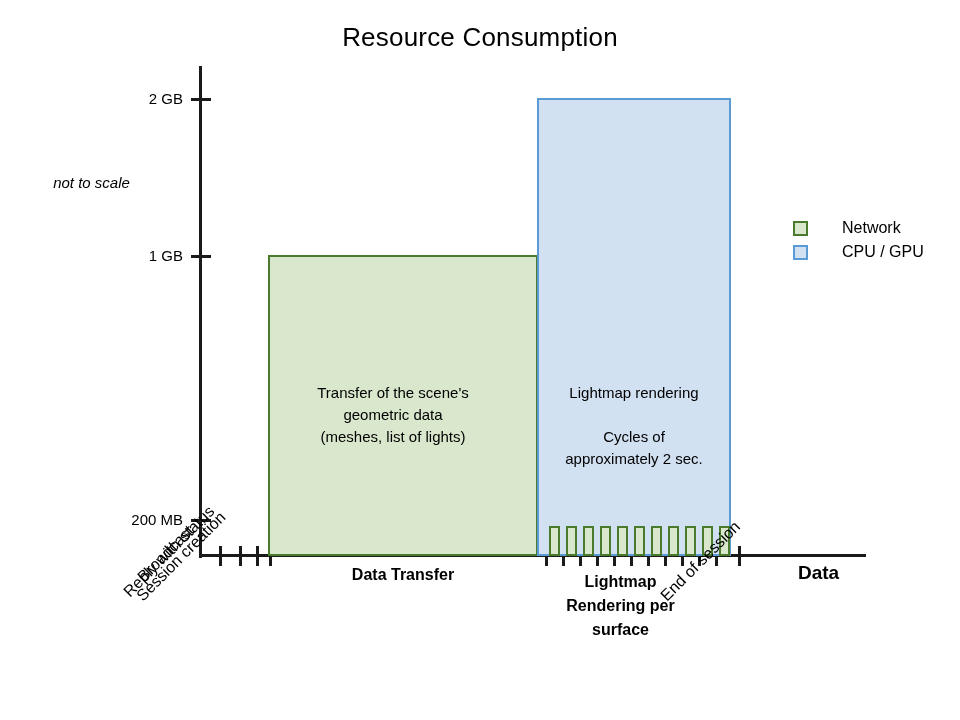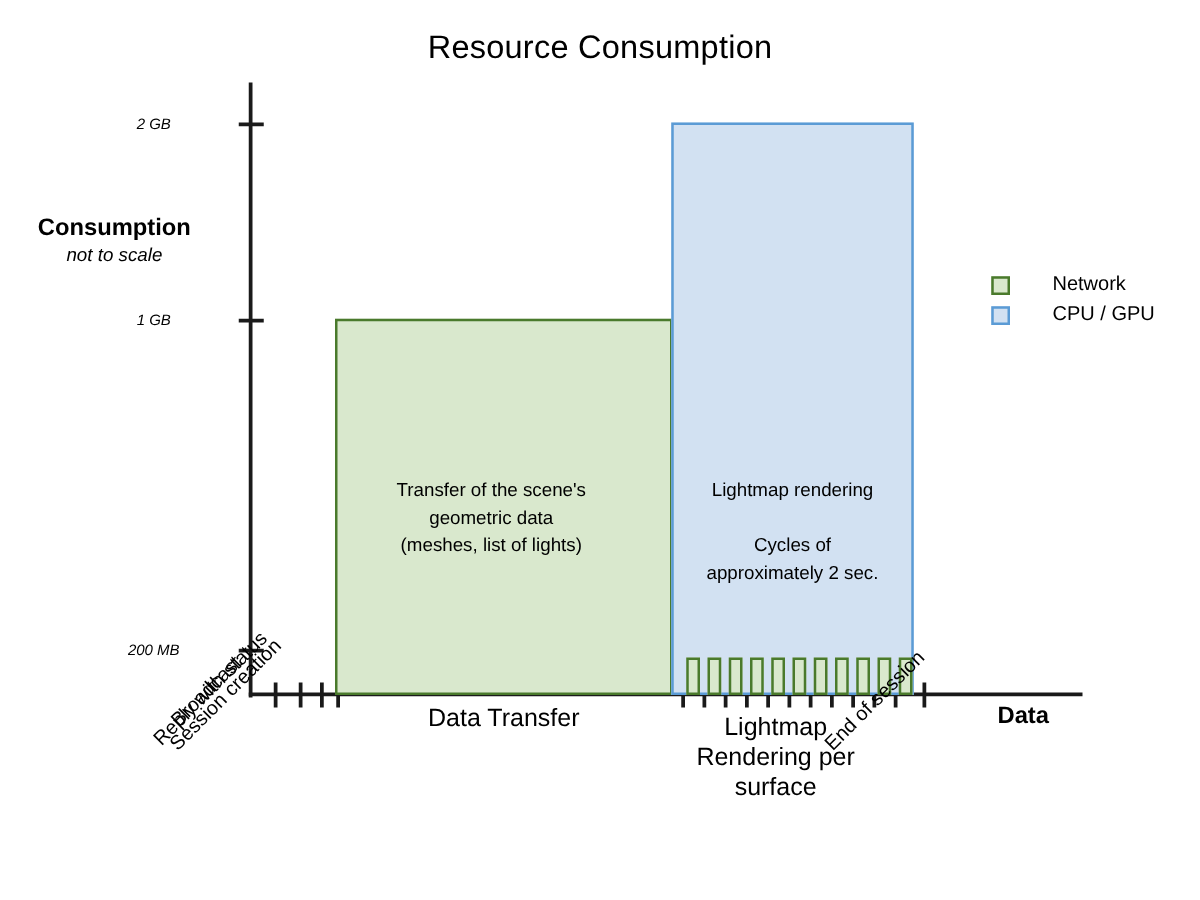--- a/index.html
+++ b/index.html
@@ -61,24 +61,23 @@
     width: 3px;
     height: 20px;
     background: #1a1a1a;
   }
 
   
   .y-tick-label {
     position: absolute;
     right: 0;
     width: 120px;
-    text-align: center;
-    font-size: 12px;
+    text-align: right;
+    font-size: 15px;
     line-height: 16px;
-    font-style: italic;
   }
   .y-label-wrap {
     position: absolute;
     left: 0;
     width: 183px;
   }
 
   
   #y-axis-title {
     position: absolute;
@@ -185,24 +184,25 @@
   
   .cat-rot {
     position: absolute;
     font-size: 16px;
     white-space: nowrap;
     transform: rotate(-45deg);
     transform-origin: left top;
   }
   .cat-flat {
     position: absolute;
-    font-size: 20px;
+    font-size: 16px;
     text-align: center;
     line-height: 24px;
     white-space: pre-line;
+    font-weight: bold;
   }
 </style>
 </head>
 <body>
 
 <div id="canvas">
 
   <div class="chart-title">Resource Consumption</div>
 
   <div class="axis-line" id="y-axis"></div>
@@ -216,21 +216,20 @@
     <div class="y-tick-label">2 GB</div>
   </div>
   <div class="y-label-wrap" style="top:248px;">
     <div class="y-tick-label">1 GB</div>
   </div>
   <div class="y-label-wrap" style="top:512px;">
     <div class="y-tick-label">200 MB</div>
   </div>
 
   <div id="y-axis-title">
-    <span class="main">Consumption</span>
     <span class="sub">not to scale</span>
   </div>
 
   <div id="x-axis-title">Data</div>
 
   <div class="x-tick" style="left:219px;"></div>
   <div class="x-tick" style="left:239px;"></div>
   <div class="x-tick" style="left:256px;"></div>
   <div class="x-tick" style="left:269px;"></div>
 

